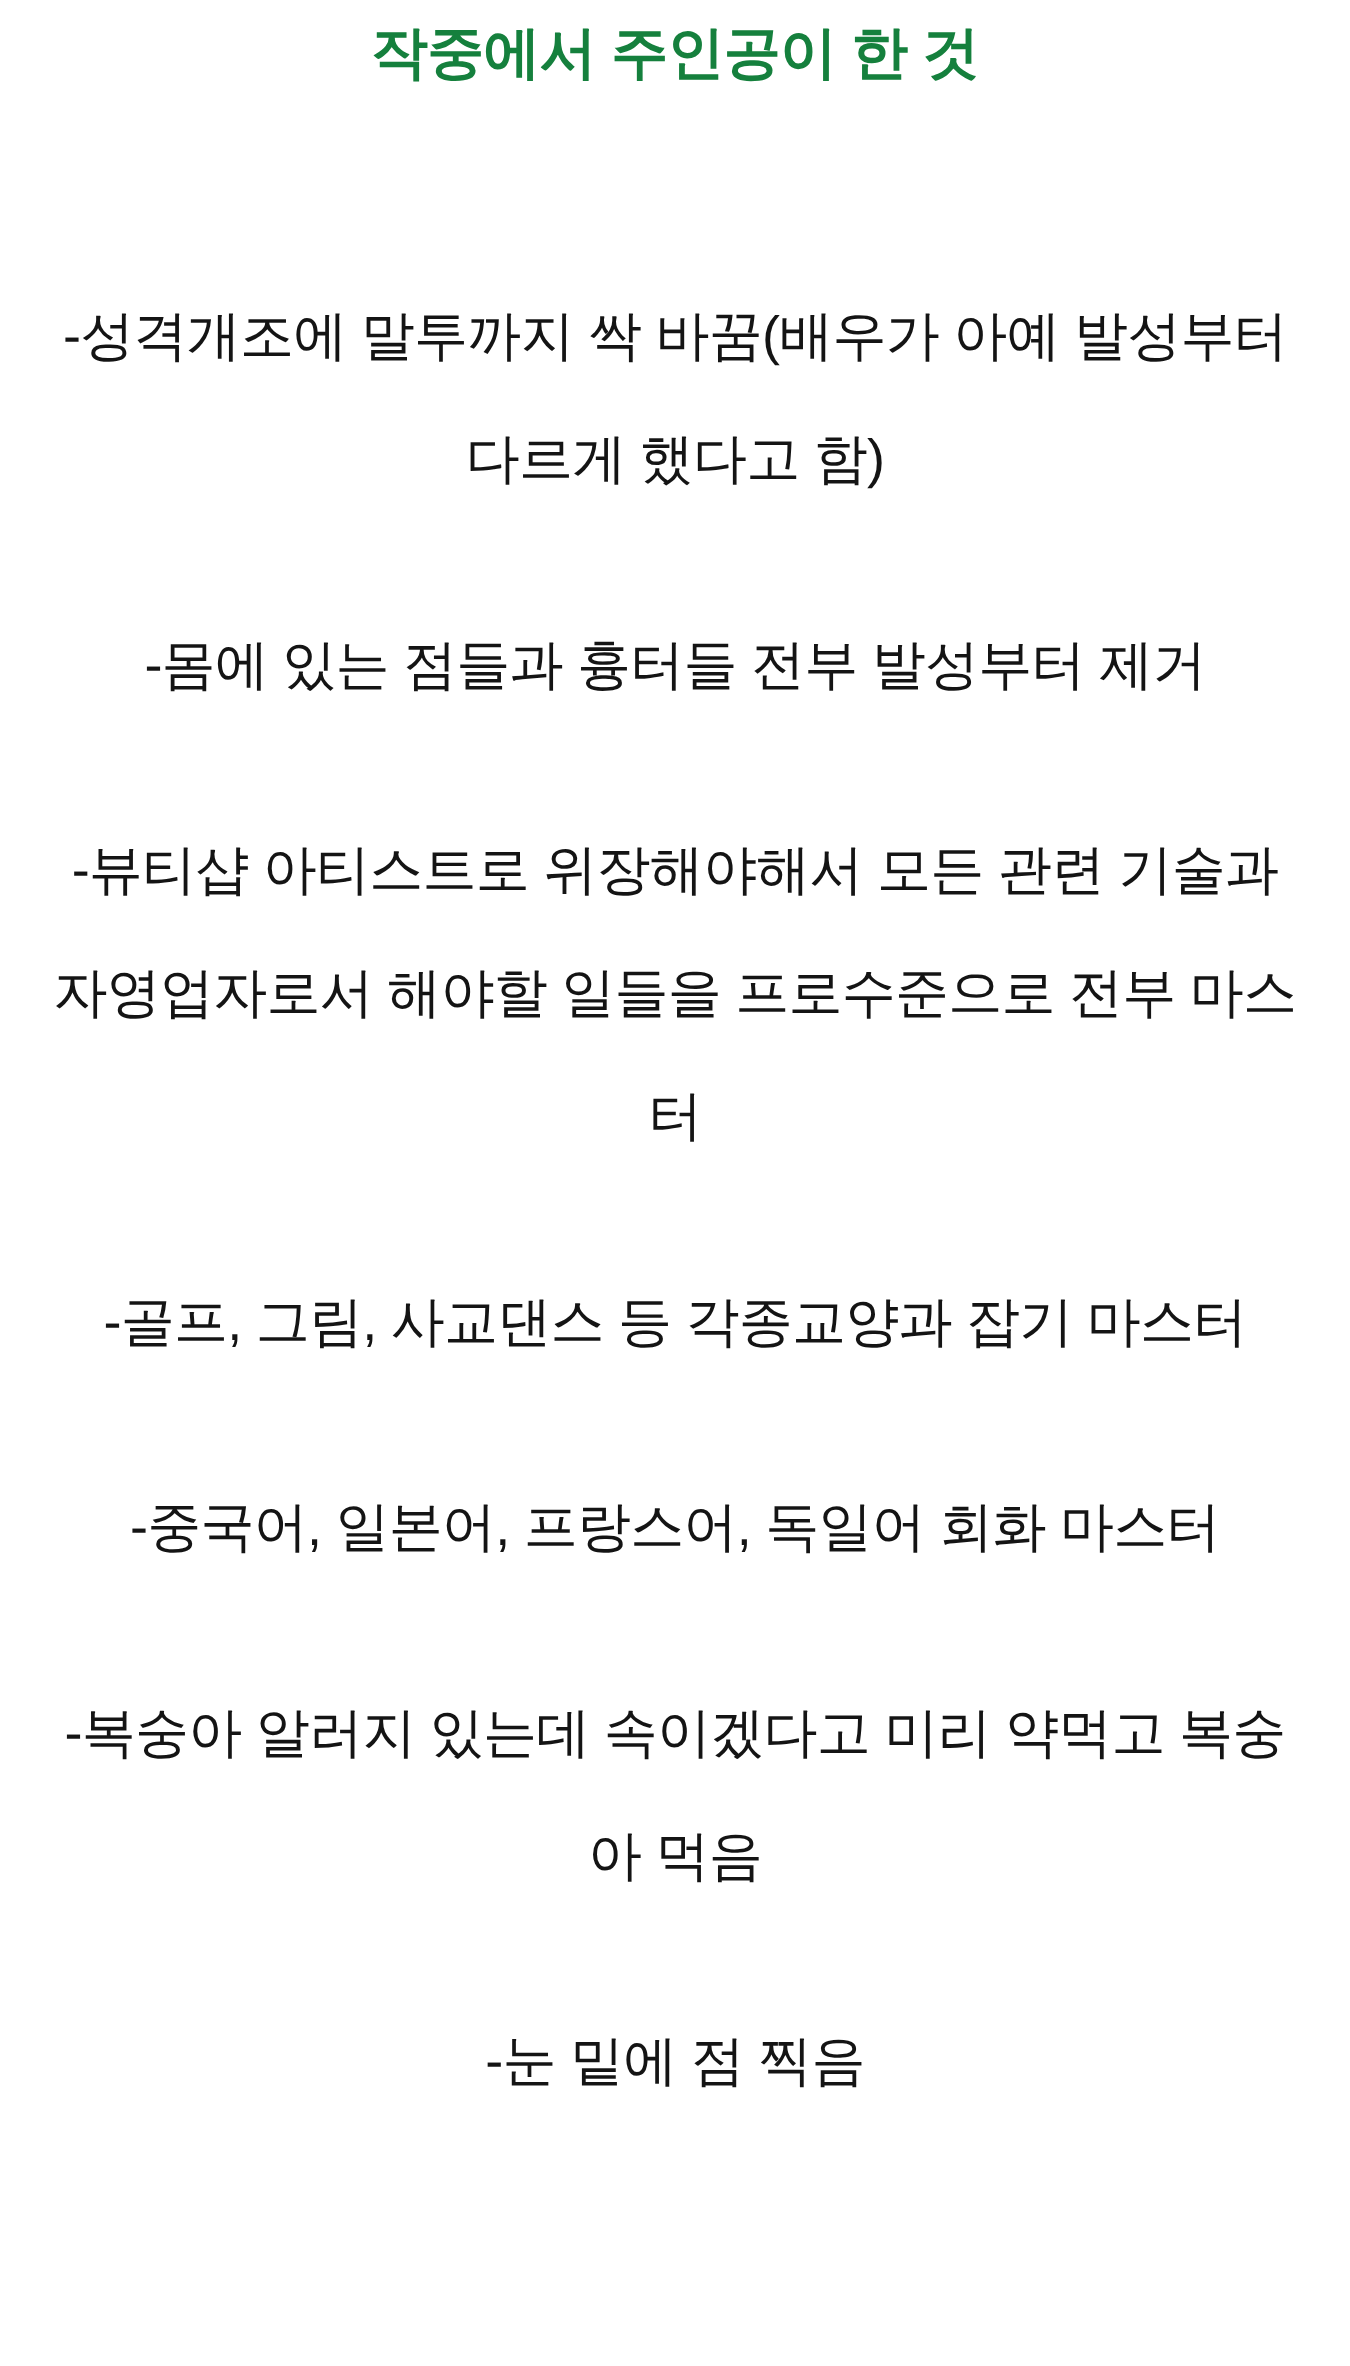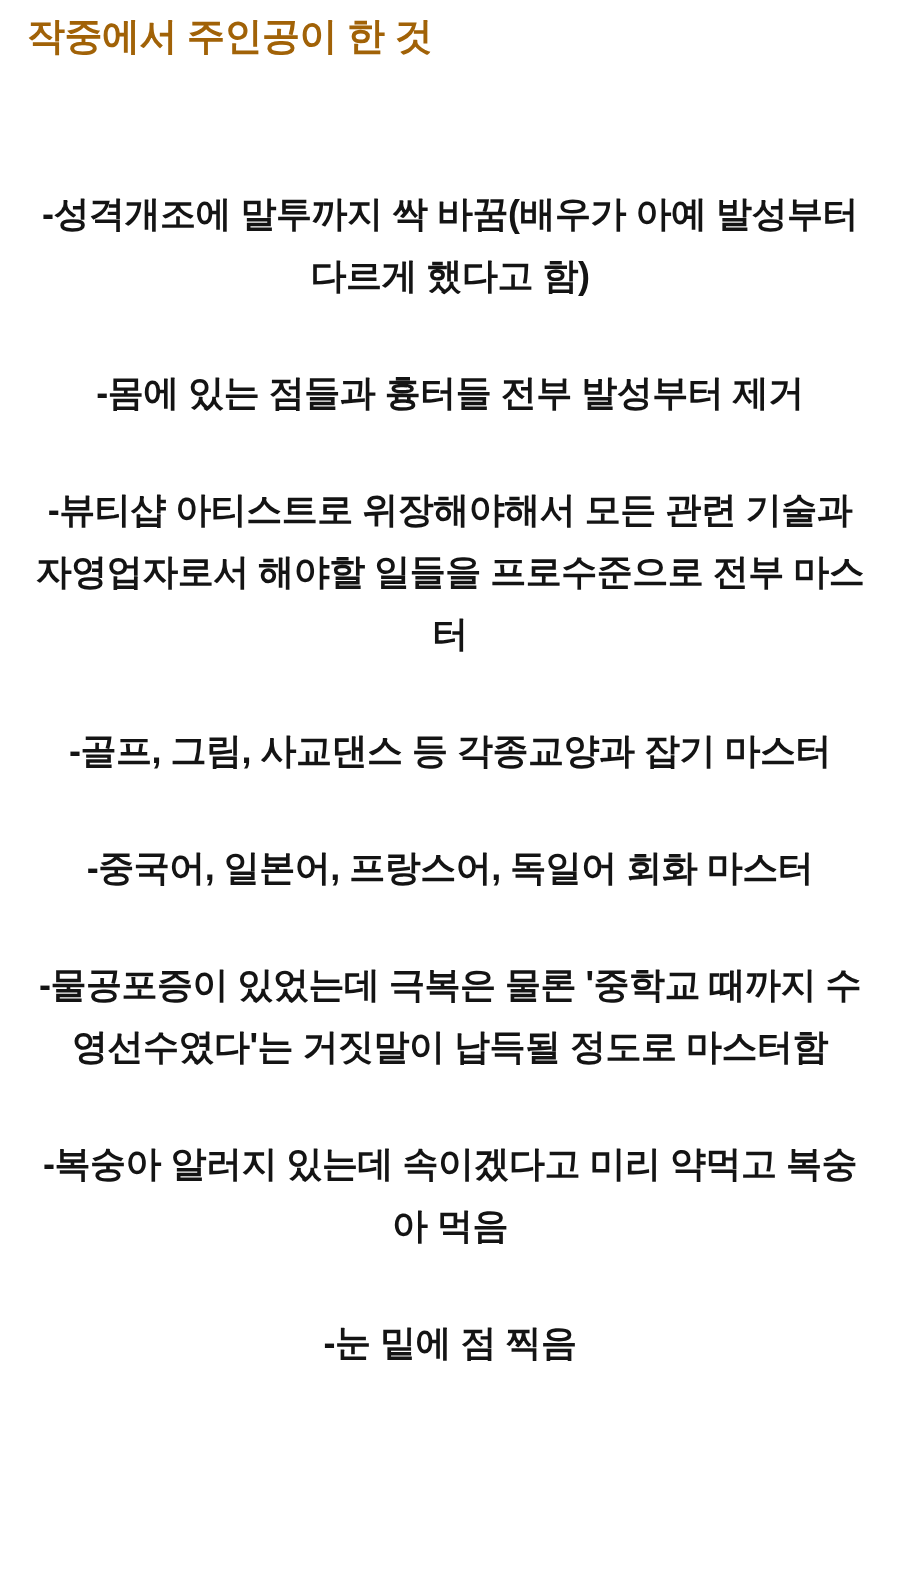--- a/index.html
+++ b/index.html
@@ -19,46 +19,45 @@
     min-height: 1577px;
     box-sizing: border-box;
     padding: 12px 27px 20px 27px;
     background: #ffffff;
   }
   .doc-title {
     margin: 0 0 122px 0;
     font-size: 38px;
     font-weight: 700;
     line-height: 1.3;
-    text-align: left;
+    text-align: center;
     letter-spacing: -0.5px;
-    color: #a16207;
+    color: #15803d;
   }
   .doc-body p.list-line {
     margin: 0 0 55px 0;
     font-size: 36px;
-    font-weight: 700;
-    line-height: 62px;
+    font-weight: 400;
+    line-height: 82px;
     text-align: center;
     letter-spacing: -0.5px;
     word-break: break-all;
     color: #141414;
   }
   .doc-body p.list-line:last-child {
     margin-bottom: 0;
   }
 </style>
 </head>
 <body>
 
 <div class="page">
   <h1 class="doc-title">작중에서 주인공이 한 것</h1>
   <div class="doc-body">
       <p class="list-line">-성격개조에 말투까지 싹 바꿈(배우가 아예 발성부터 다르게 했다고 함)</p>
       <p class="list-line">-몸에 있는 점들과 흉터들 전부 발성부터 제거</p>
       <p class="list-line">-뷰티샵 아티스트로 위장해야해서 모든 관련 기술과 자영업자로서 해야할 일들을 프로수준으로 전부 마스터</p>
       <p class="list-line">-골프, 그림, 사교댄스 등 각종교양과 잡기 마스터</p>
       <p class="list-line">-중국어, 일본어, 프랑스어, 독일어 회화 마스터</p>
-      <p class="list-line">-물공포증이 있었는데 극복은 물론 '중학교 때까지 수영선수였다'는 거짓말이 납득될 정도로 마스터함</p>
       <p class="list-line">-복숭아 알러지 있는데 속이겠다고 미리 약먹고 복숭아 먹음</p>
       <p class="list-line">-눈 밑에 점 찍음</p>
     </div>
 </div>
 
 </body></html>

